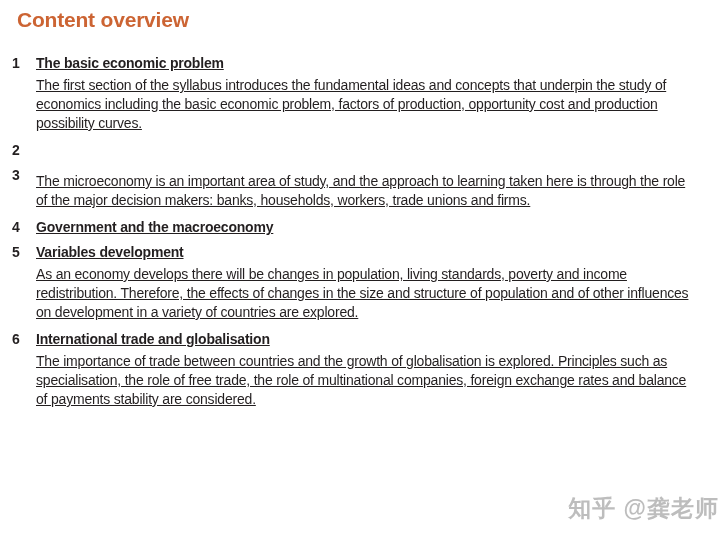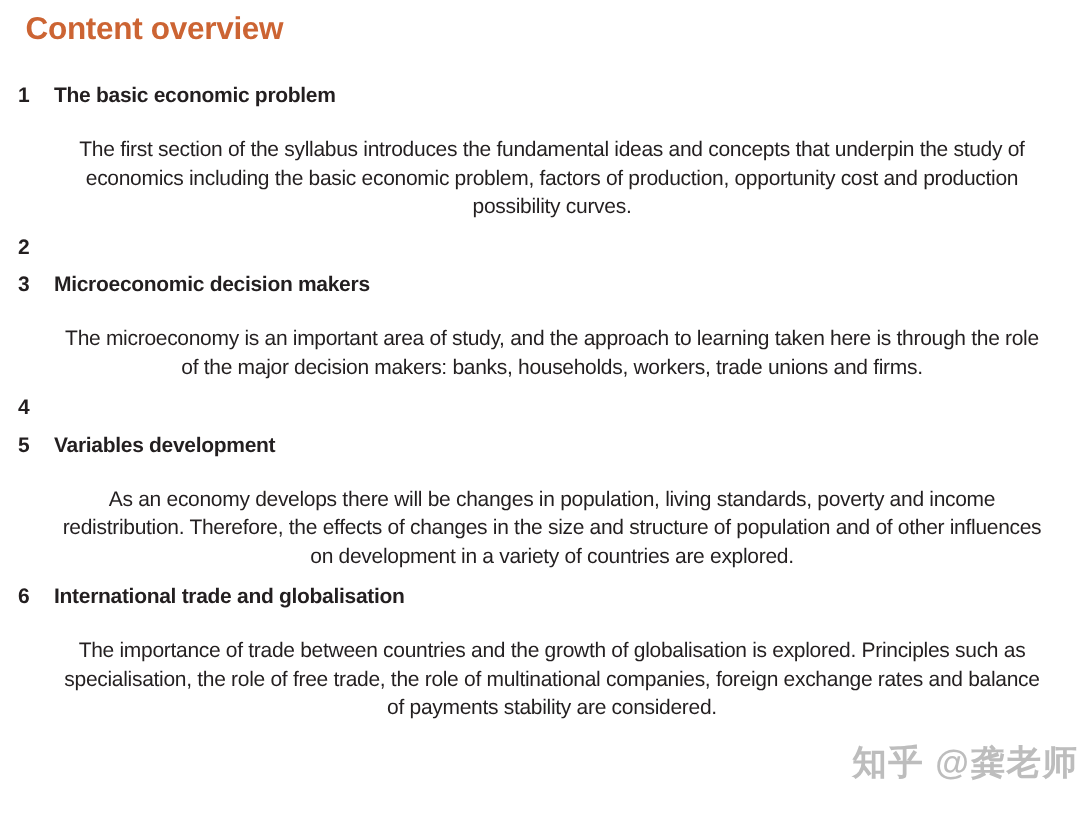--- a/index.html
+++ b/index.html
@@ -37,33 +37,33 @@
   }
   .section-number {
     flex: 0 0 24px;
     font-weight: bold;
     font-size: 14px;
     line-height: 16px;
   }
   .section-content {
     flex: 1;
     min-width: 0;
+    text-decoration: underline;
   }
   .section-heading {
     font-weight: bold;
     font-size: 14px;
     line-height: 16px;
     letter-spacing: -0.2px;
   }
   .section-body {
-    margin-top: 19px;
+    margin-top: 5px;
     font-size: 14px;
     line-height: 19px;
     letter-spacing: -0.2px;
-    text-align: center;
   }
   .watermark {
     position: absolute;
     right: 8px;
     bottom: 25px;
     font-size: 23px;
     font-weight: bold;
     color: #bdbdbd;
     letter-spacing: 1px;
     font-family: "Liberation Sans", sans-serif;
@@ -89,28 +89,28 @@
 
     <div class="section">
       <div class="section-number">2</div>
       <div class="section-content">
       </div>
     </div>
 
     <div class="section">
       <div class="section-number">3</div>
       <div class="section-content">
-        <div class="section-heading">Microeconomic decision makers</div>
         <div class="section-body">The microeconomy is an important area of study, and the approach to learning taken here is through the role of the major decision makers: banks, households, workers, trade unions and firms.</div>
       </div>
     </div>
 
     <div class="section">
       <div class="section-number">4</div>
       <div class="section-content">
+        <div class="section-heading">Government and the macroeconomy</div>
       </div>
     </div>
 
     <div class="section">
       <div class="section-number">5</div>
       <div class="section-content">
         <div class="section-heading">Variables development</div>
         <div class="section-body">As an economy develops there will be changes in population, living standards, poverty and income redistribution. Therefore, the effects of changes in the size and structure of population and of other influences on development in a variety of countries are explored.</div>
       </div>
     </div>

